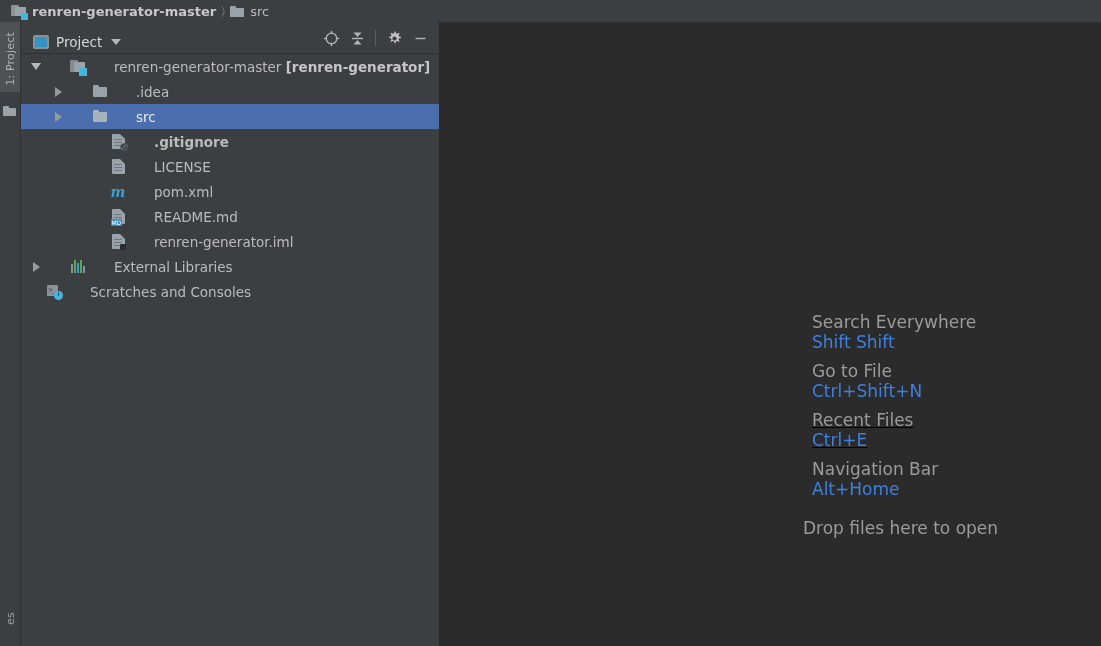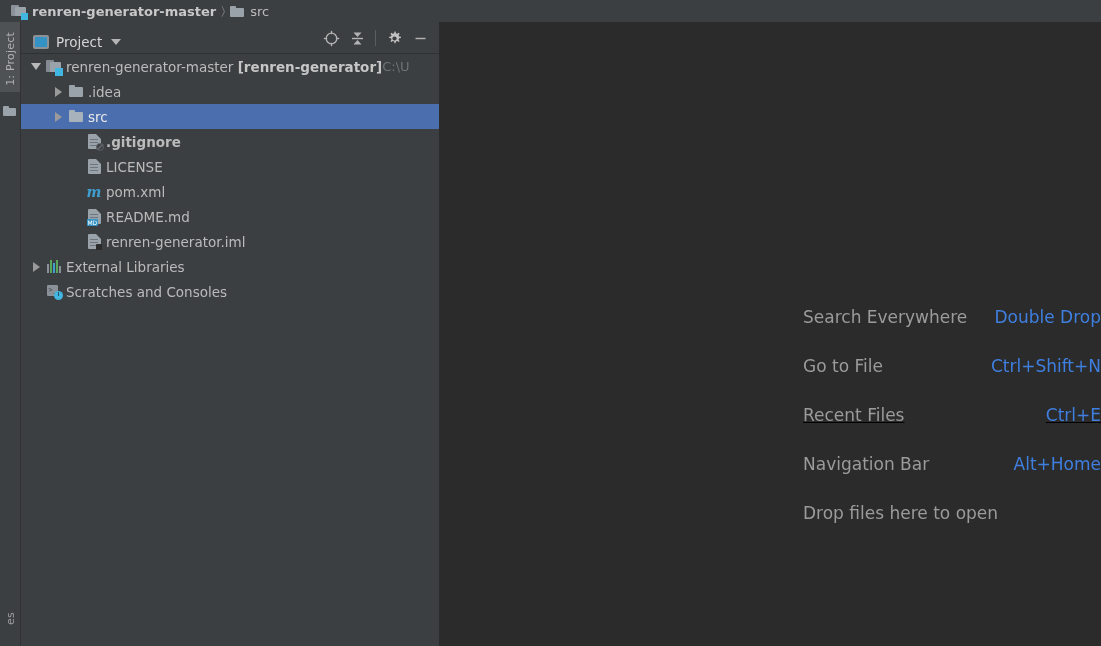--- a/index.html
+++ b/index.html
@@ -235,20 +235,21 @@
     height: 592px;
     overflow: hidden;
   }
   .row {
     position: relative;
     height: 25px;
     display: flex;
     align-items: center;
     white-space: nowrap;
     cursor: default;
+    gap: 24px;
   }
   .row.selected {
     background: #4b6eaf;
   }
   .row .arrow {
     width: 18px;
     height: 25px;
     flex: 0 0 auto;
     display: flex;
     align-items: center;
@@ -466,24 +467,25 @@
     position: absolute;
     left: 0;
     top: 285px;
     width: 661px;
     padding-right: 0px;
     box-sizing: border-box;
   }
   .hint-row {
     display: flex;
     align-items: baseline;
-    justify-content: space-between;
+    justify-content: center;
     height: 49px;
     white-space: nowrap;
     padding-left: 363px;
+    flex-direction: column;
   }
   .hint-action {
     font-size: 17px;
     color: #9b9b9b;
     font-family: "DejaVu Sans", "Liberation Sans", sans-serif;
   }
   .hint-key {
     font-size: 17px;
     color: #3f7fe0;
     margin-left: 9px;
@@ -692,21 +694,21 @@
       </div>
 
     </div>
   </div>
 
   <div class="editor">
     <div class="hints">
 
       <div class="hint-row">
         <span class="hint-action">Search Everywhere</span>
-        <span class="hint-key">Double Drop</span>
+        <span class="hint-key">Shift Shift</span>
       </div>
 
       <div class="hint-row" style="padding-left:363px;">
         <span class="hint-action">Go to File</span>
         <span class="hint-key">Ctrl+Shift+N</span>
       </div>
 
       <div class="hint-row" style="padding-left:363px;text-decoration:underline;">
         <span class="hint-action">Recent Files</span>
         <span class="hint-key">Ctrl+E</span>

